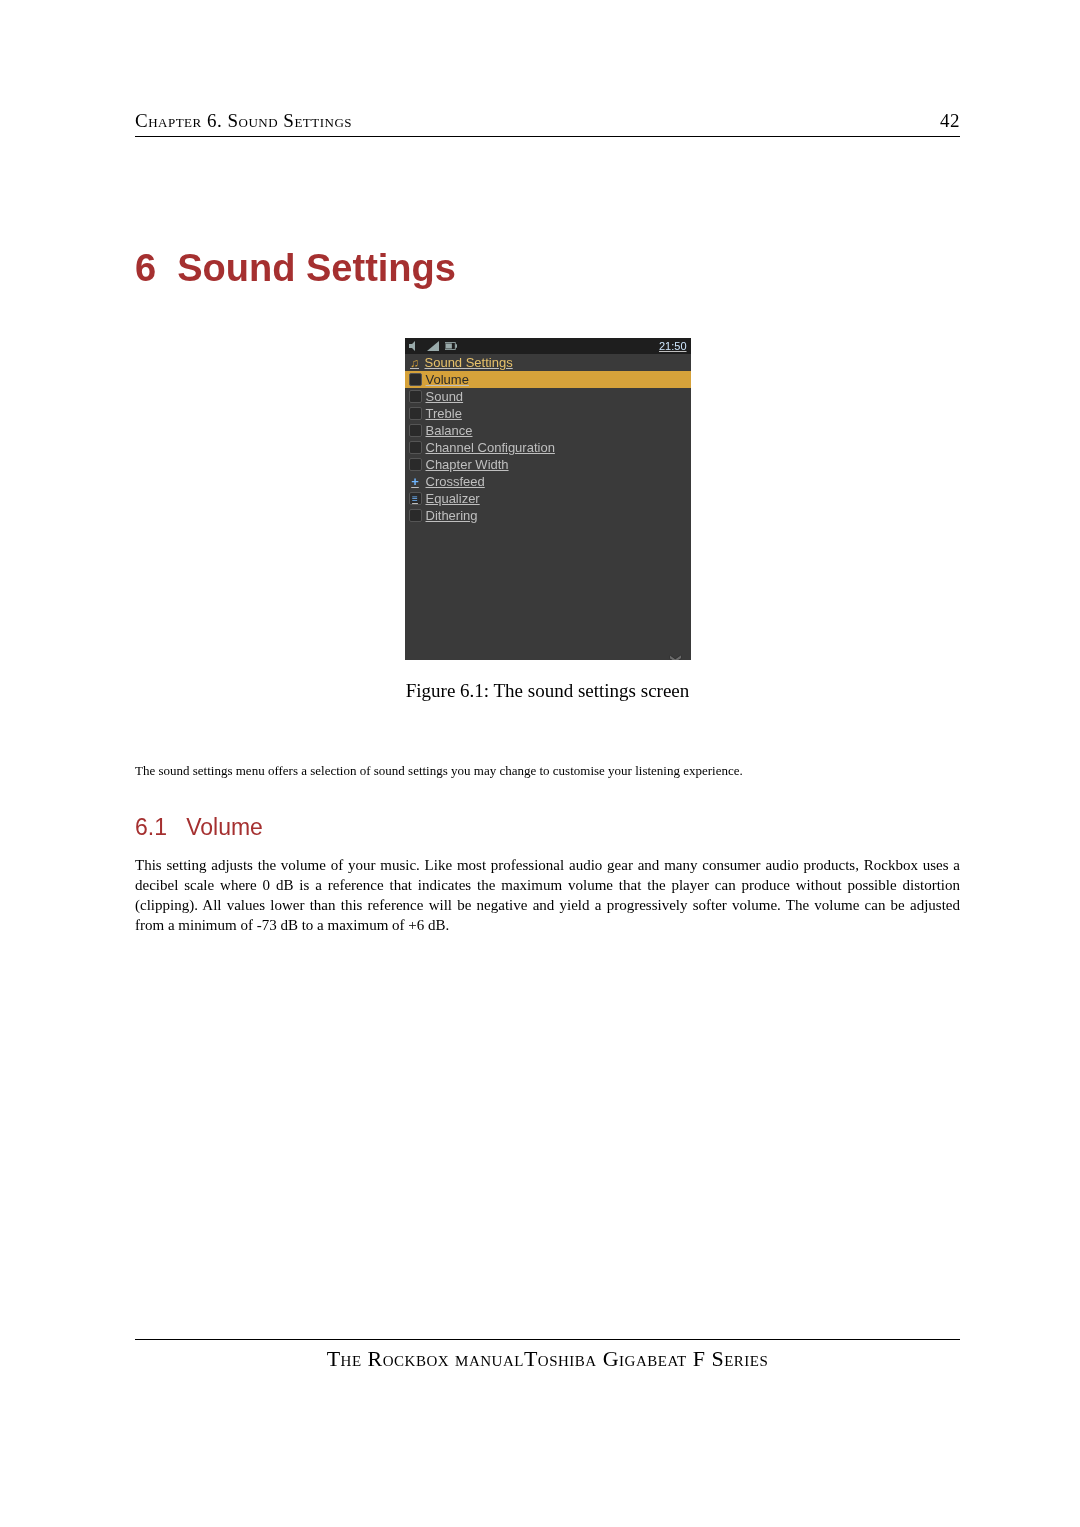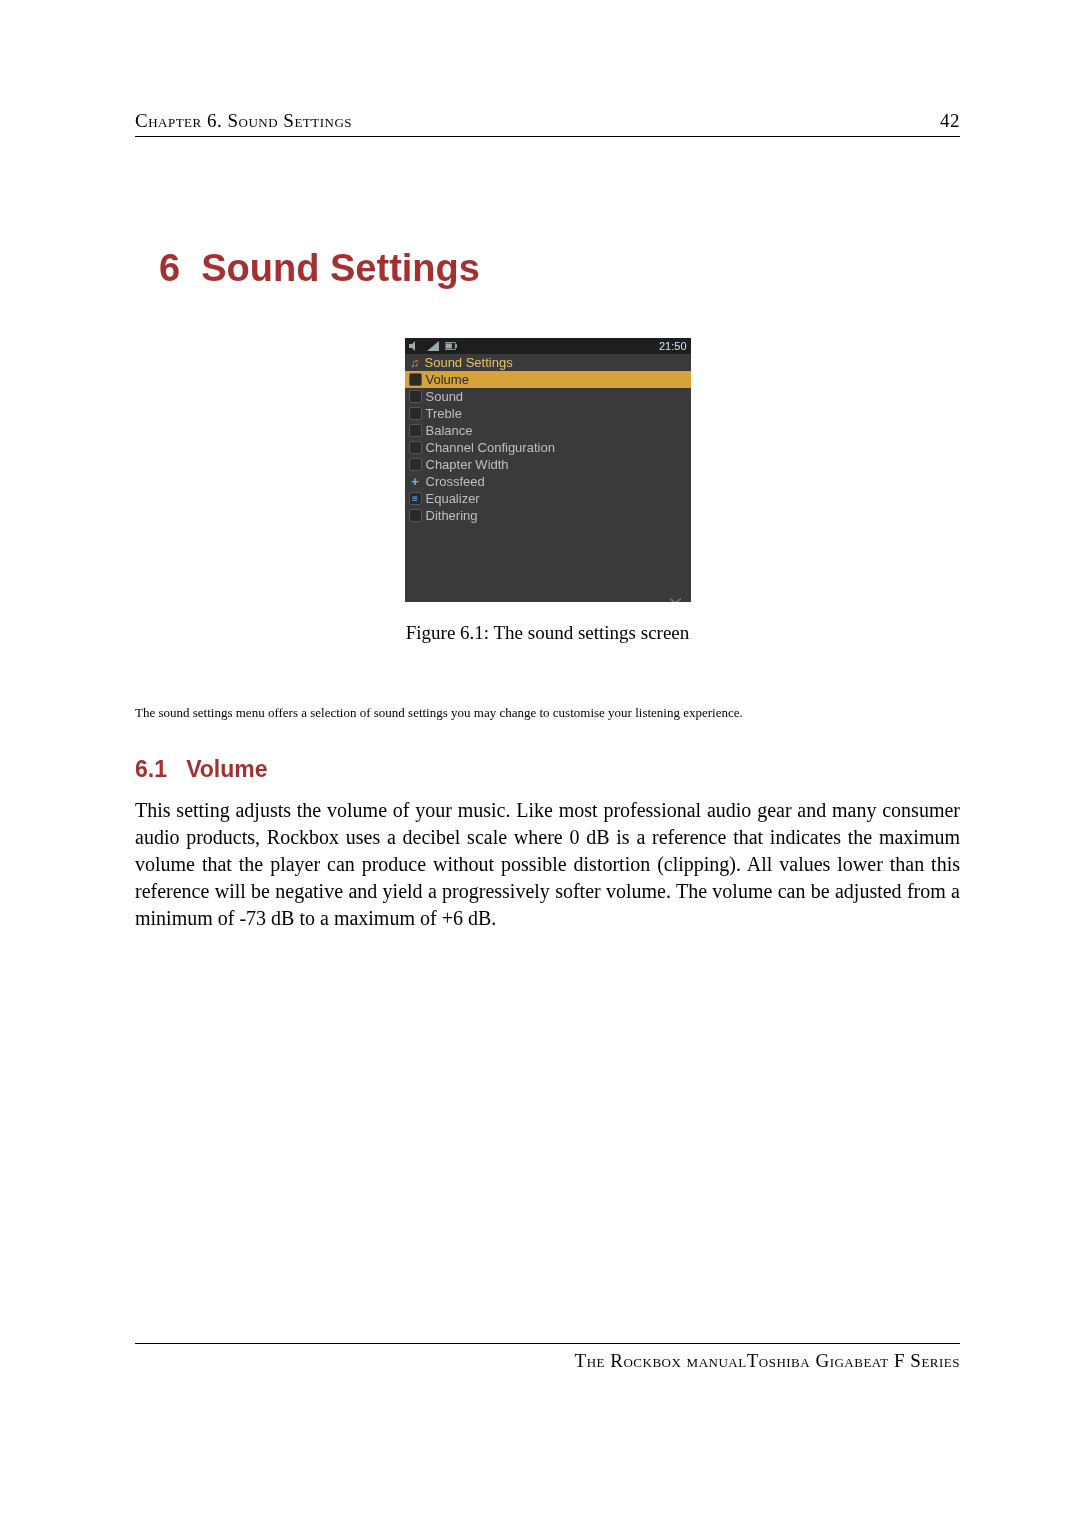--- a/index.html
+++ b/index.html
@@ -27,39 +27,39 @@
     border: none;
     border-top: 1px solid #000;
     margin: 4px 0 0 0;
   }
   .chapter-title {
     margin-top: 110px;
     font-family: "Helvetica Neue", Arial, sans-serif;
     font-weight: 700;
     font-size: 38px;
     color: #a53030;
-    margin-left: 24px;
   }
   .figure-wrap {
     margin-top: 48px;
     display: flex;
     flex-direction: column;
     align-items: center;
   }
   .screenshot {
     width: 286px;
-    height: 264px;
+    height: 322px;
     background: #3a3a3a;
     display: flex;
     flex-direction: column;
     font-family: Arial, sans-serif;
     font-size: 13px;
     color: #bfbfbf;
     position: relative;
     overflow: hidden;
+    text-decoration: underline;
   }
   .ss-status {
     height: 16px;
     background: #1e1e1e;
     display: flex;
     align-items: center;
     justify-content: space-between;
     padding: 0 4px;
     font-size: 11px;
     color: #cfe8ff;
@@ -140,46 +140,46 @@
   }
   .body-para {
     margin-top: 60px;
     font-size: 13px;
     line-height: 1.35;
     text-align: justify;
   }
   .subsection {
     margin-top: 34px;
     font-family: "Helvetica Neue", Arial, sans-serif;
-    font-weight: 700;
+    font-weight: 400;
     font-size: 23px;
     color: #a53030;
   }
   .body-para2 {
     margin-top: 14px;
-    font-size: 20px;
+    font-size: 15px;
     line-height: 1.35;
     text-align: justify;
   }
   .footer {
     position: absolute;
     left: 135px;
     right: 120px;
     bottom: 155px;
   }
   .footer-rule {
     border: none;
     border-top: 1px solid #000;
     margin: 0 0 6px 0;
   }
   .footer-row {
     display: flex;
-    justify-content: flex-end;
+    justify-content: center;
     font-variant: small-caps;
-    font-size: 19px;
+    font-size: 22px;
     letter-spacing: 0.5px;
   }
 </style>
 </head>
 <body>
 
 <div class="page">
 
   <div class="header-row">
     <span>Chapter 6.  Sound Settings</span>

